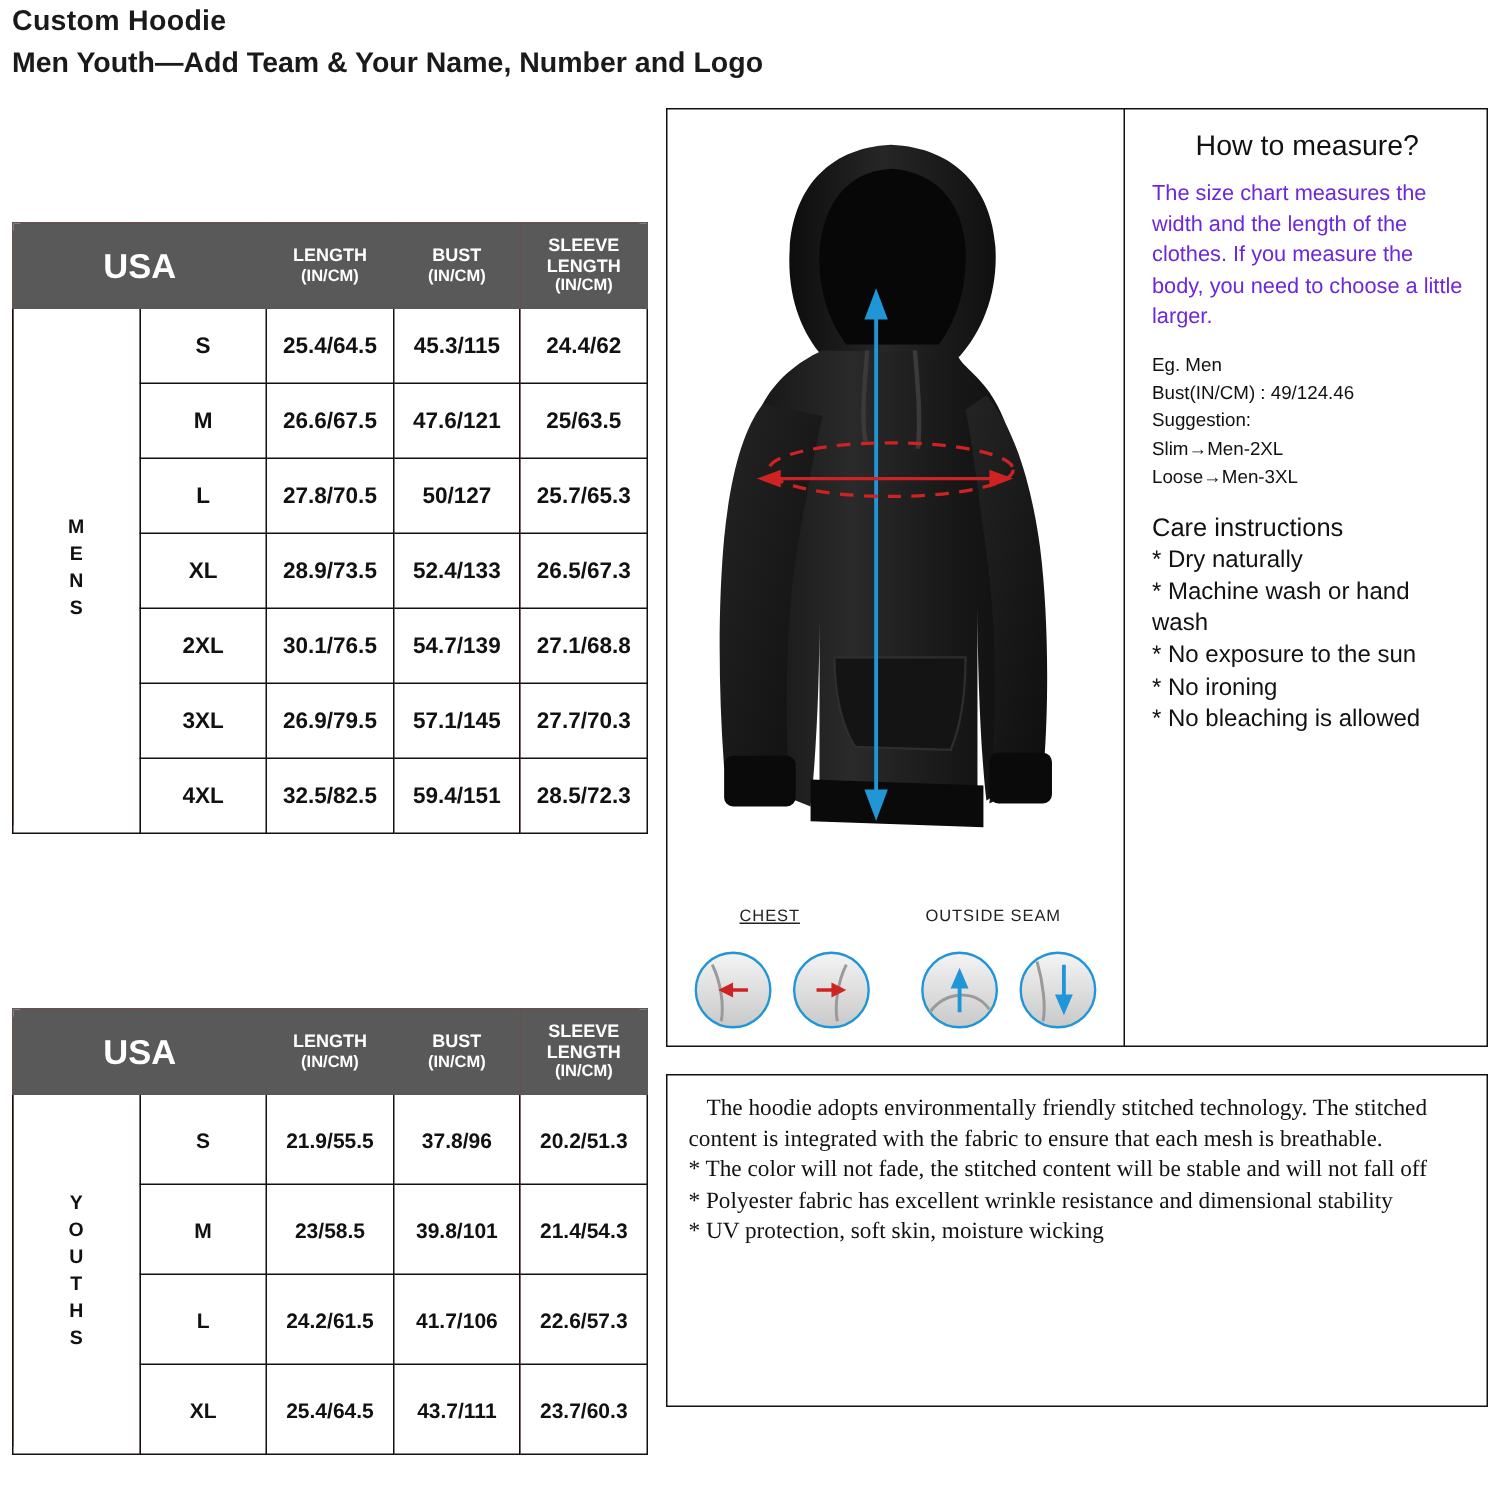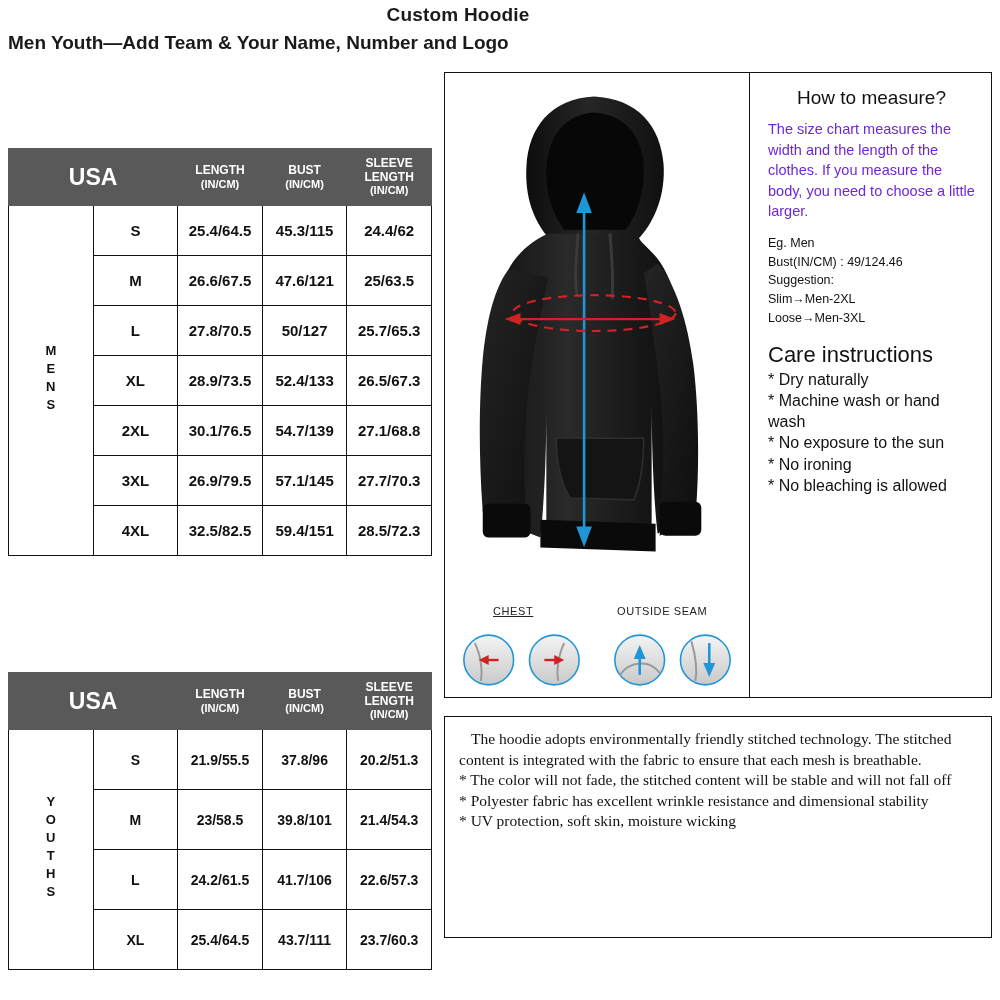--- a/index.html
+++ b/index.html
@@ -22,21 +22,20 @@
     left: 8px;
     top: 4px;
     width: 900px;
   }
   .header .title {
     font-size: 19px;
     font-weight: bold;
     color: #1a1a1a;
     letter-spacing: 0.2px;
     margin: 0 0 6px 0;
-    text-align: center;
   }
   .header .subtitle {
     font-size: 19px;
     font-weight: bold;
     color: #1a1a1a;
     margin: 0;
   }
 
   
   .table-block {
@@ -195,21 +194,21 @@
   }
   .measure-panel .eg {
     font-size: 12.5px;
     line-height: 1.5;
     color: #111;
     margin: 0 0 14px 0;
   }
   .measure-panel .eg div { white-space: nowrap; }
   .measure-panel h3 {
     margin: 8px 0 2px 0;
-    font-size: 22px;
+    font-size: 17px;
     font-weight: normal;
     color: #111;
   }
   .measure-panel ul {
     list-style: none;
     margin: 0;
     padding: 0;
   }
   .measure-panel ul li {
     font-size: 16px;

